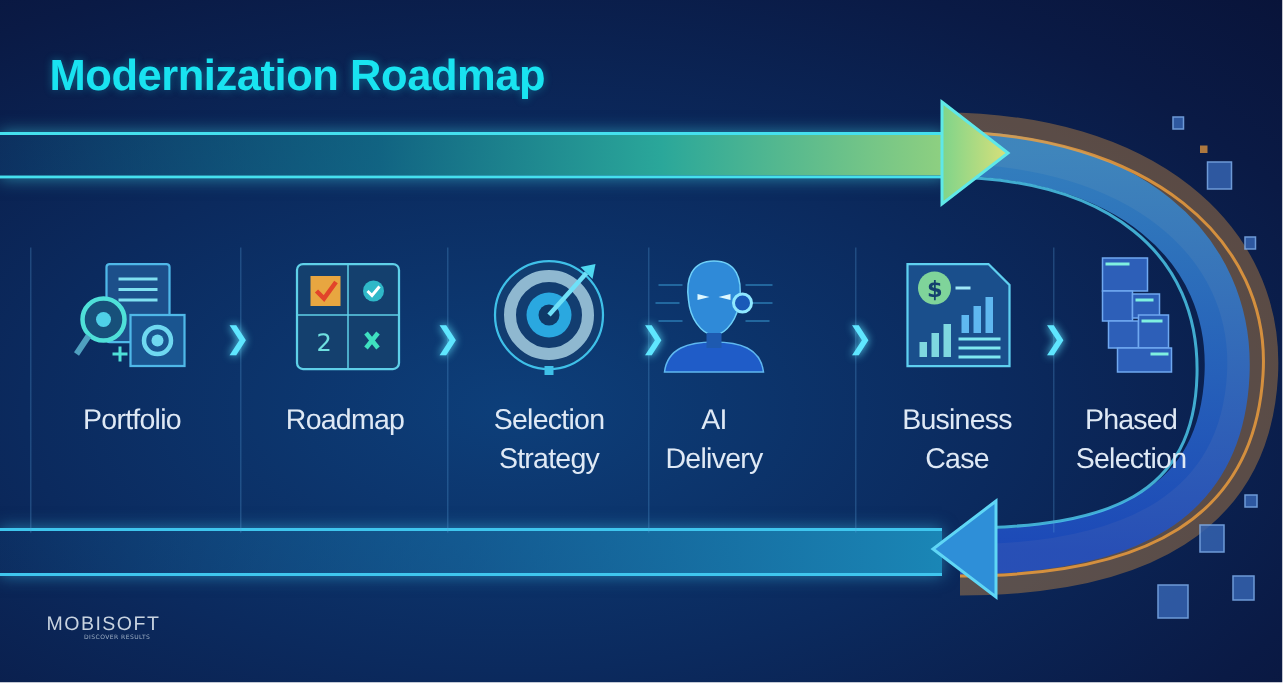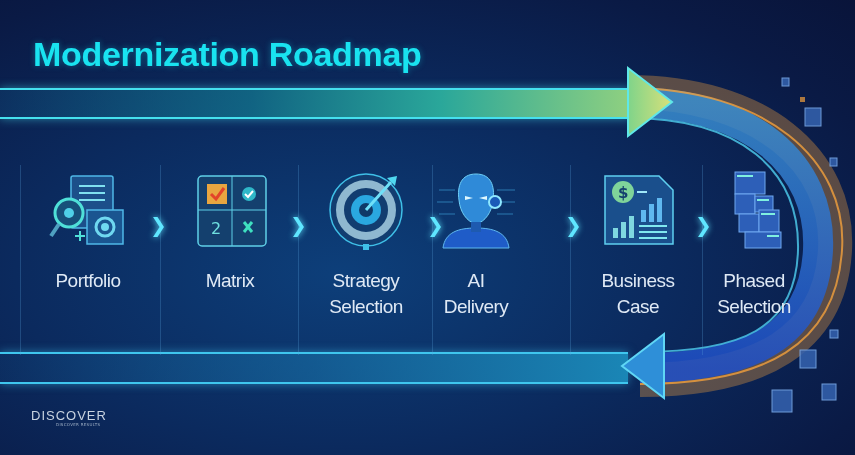--- a/index.html
+++ b/index.html
@@ -2,21 +2,21 @@
 <html><head>
 <meta charset="utf-8">
 <style>
   html, body { margin:0; padding:0; }
   body { width:855px; height:455px; overflow:hidden; font-family:"DejaVu Sans", sans-serif; }
   .canvas {
     position:relative; width:855px; height:455px; overflow:hidden;
     background: radial-gradient(ellipse at 40% 60%, #0d3f7a 0%, #0b2a5e 45%, #0a1a45 80%, #09143a 100%);
   }
   .title {
-    position:absolute; left:33px; top:35px; font-size:34px; font-weight:bold;
+    position:absolute; left:33px; top:35px; font-size:29px; font-weight:bold;
     color:#19e3f0; letter-spacing:-0.3px; font-family:"Liberation Sans", sans-serif;
     text-shadow:0 0 6px rgba(25,227,240,0.35);
   }
   
   .band-top {
     position:absolute; left:0; top:88px; width:630px; height:27px;
     background: linear-gradient(90deg, rgba(20,110,160,0.2) 0%, rgba(20,130,150,0.65) 40%, #2aa79a 70%, #8fd080 100%);
     border-top:2px solid #45e0ee; border-bottom:2px solid #45e0ee;
     box-shadow:0 0 10px rgba(69,224,238,0.5);
   }
@@ -135,40 +135,40 @@
         <circle cx="64" cy="24" r="7" fill="#2fb8c8"></circle>
         <polyline points="60,24 63,27 68,21" fill="none" stroke="#fff" stroke-width="2"></polyline>
         <text x="26" y="64" font-size="16" fill="#6fe0e0" font-family="DejaVu Sans, sans-serif">2</text>
         <g stroke="#3fe0c0" stroke-width="3">
             <line x1="59" y1="52" x2="67" y2="62"></line>
             <line x1="67" y1="52" x2="59" y2="62"></line>
           </g>
       </svg>
     </div>
     <div class="label">
-      <span>Matrix</span>
+      <span>Roadmap</span>
     </div>
   </div>
   <div class="chev" style="left:290px">❯</div>
 
   <div class="col" style="left:298px">
     <div class="icon-box">
       <svg width="90" height="80" viewBox="0 0 90 80">
         <circle cx="45" cy="40" r="36" fill="#123d70" stroke="#3fc0e8" stroke-width="1.5"></circle>
         <circle cx="45" cy="40" r="26" fill="none" stroke="#8fb8d0" stroke-width="8"></circle>
         <circle cx="45" cy="40" r="15" fill="#2aa8e0"></circle>
         <circle cx="45" cy="40" r="7" fill="#0f3a68"></circle>
         <line x1="45" y1="40" x2="70" y2="12" stroke="#6fe0f8" stroke-width="3"></line>
         <polygon points="66,8 76,6 74,16" fill="#4fd8f0"></polygon>
         <rect x="42" y="74" width="6" height="6" fill="#3fc0e8"></rect>
       </svg>
     </div>
     <div class="label">
+      <span>Selection</span>
       <span>Strategy</span>
-      <span>Selection</span>
     </div>
   </div>
   <div class="chev" style="left:427px">❯</div>
 
   <div class="col" style="left:408px">
     <div class="icon-box">
       <svg width="90" height="80" viewBox="0 0 90 80">
         <g stroke="#3fa8e0" stroke-width="1" opacity="0.6">
             <line x1="8" y1="20" x2="24" y2="20"></line>
             <line x1="6" y1="32" x2="22" y2="32"></line>
@@ -241,15 +241,15 @@
             <line x1="58" y1="66" x2="70" y2="66"></line>
         </g>
       </svg>
     </div>
     <div class="label">
       <span>Phased</span>
       <span>Selection</span>
     </div>
   </div>
 
-  <div class="logo">DISCOVER</div>
+  <div class="logo">MOBISOFT</div>
   <div class="tagline">DISCOVER RESULTS</div>
 </div>
 
 </body></html>

